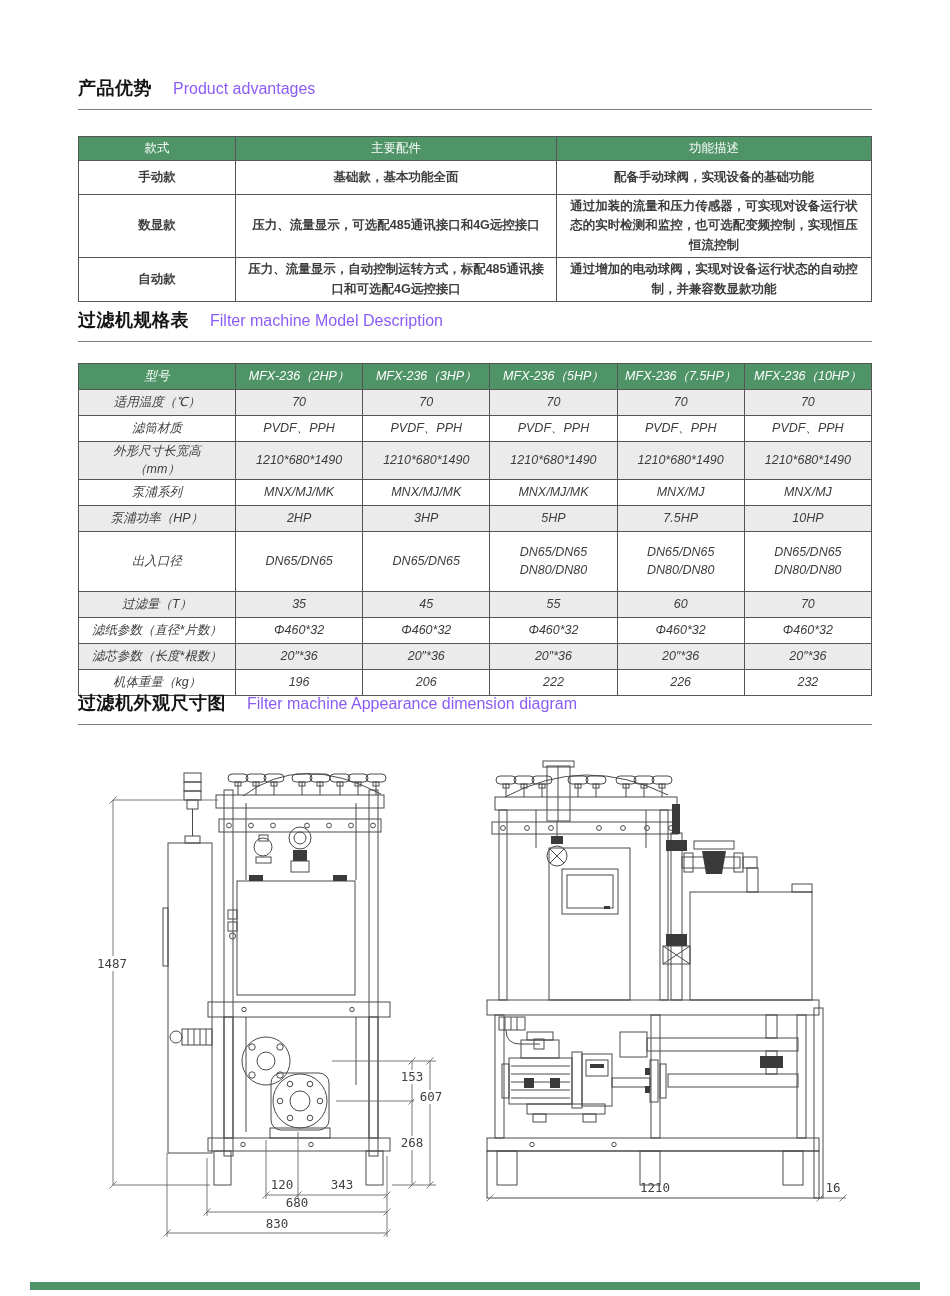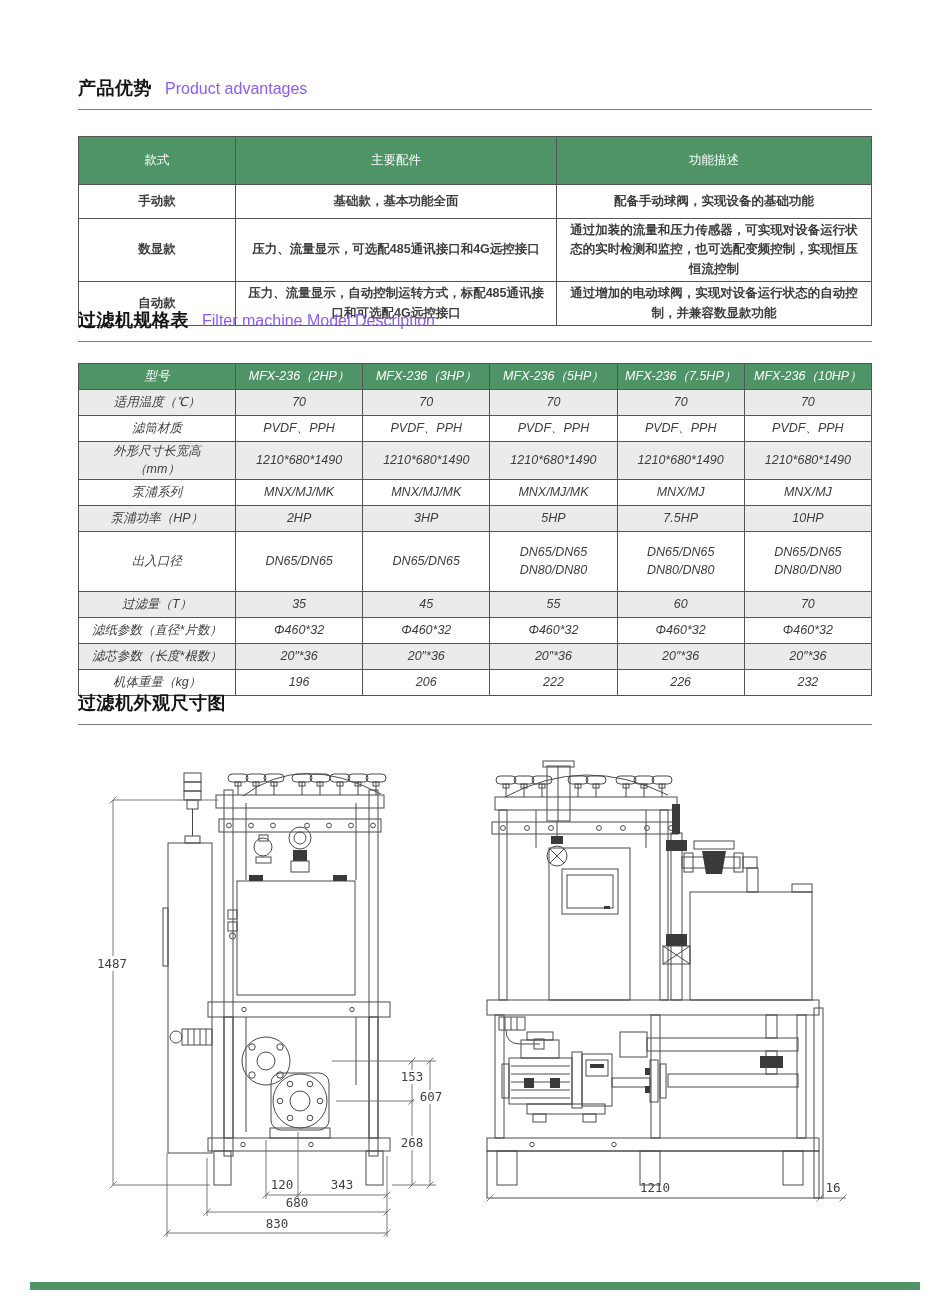--- a/index.html
+++ b/index.html
@@ -1,32 +1,32 @@
 <!DOCTYPE html>
 <html style="--green: #4e9466; --alt: #ebebeb; --bdark: #555555; --txt: #3d3d3d;"><head>
 <meta charset="utf-8">
 <style>
   :root { --green:#4e9466; --alt:#ebebeb; --bdark:#555555; --txt:#3d3d3d; }
   html,body { margin:0; padding:0; }
   body { width:950px; height:1296px; background:#fff; position:relative; overflow:hidden;
          font-family:"Liberation Sans",sans-serif; color:var(--txt); }
 
   .sec { position:absolute; left:78px; width:794px; }
-  .sec .hrow { display:flex; align-items:baseline; gap:13px; }
+  .sec .hrow { display:flex; align-items:baseline; gap:21px; }
   .sec .zh { font-size:18px; font-weight:bold; color:#141414; letter-spacing:.5px; }
   .sec .en { font-size:16px; color:#8b5cf6; }
   .sec .rule { border-top:1px solid #7d7d7d; margin-top:9px; }
 
   table { border-collapse:collapse; table-layout:fixed; position:absolute; left:78px; width:794px;
           font-size:12.5px; color:var(--txt); }
   th { background:var(--green); color:#fff; font-weight:normal; font-size:12.5px; }
   th,td { border:1px solid var(--bdark); text-align:center; vertical-align:middle; }
 
   .t1 { top:136px; }
-  .t1 thead tr { height:48px; }
+  .t1 thead tr { height:24px; }
   .t1 tbody tr.r1 { height:34px; } .t1 tbody tr.r2 { height:48px; } .t1 tbody tr.r3 { height:44px; }
   .t1 td { padding:2px 10px; line-height:1.55;font-weight:bold; }
 
   .t2 { top:363px;font-style:italic; }
   .t2 thead tr { height:26px; }
   .t2 tbody tr { height:26px; }
   .t2 tbody tr.tall { height:60px; }
   .t2 td { padding:1px 12px; line-height:1.4; white-space:pre-line; }
   .t2 tbody tr:nth-child(odd) td { background:var(--alt); }
 
@@ -193,20 +193,21 @@
       <td>222</td>
       <td>226</td>
       <td>232</td>
     </tr>
   </tbody>
 </table>
 
 <div class="sec" style="top:691px">
   <div class="hrow">
     <span class="zh">过滤机外观尺寸图</span>
+    <span class="en">Filter machine Appearance dimension diagram</span>
   </div>
   <div class="rule"></div>
 </div>
 
 <svg class="diagram" viewBox="0 0 950 500">
   <defs>
     <g id="hw">
         <line x1="0" y1="-13" x2="0" y2="0"></line>
         <rect x="-10" y="-21" width="20" height="8" rx="4"></rect>
         <rect x="-3" y="-13" width="6" height="4"></rect>

